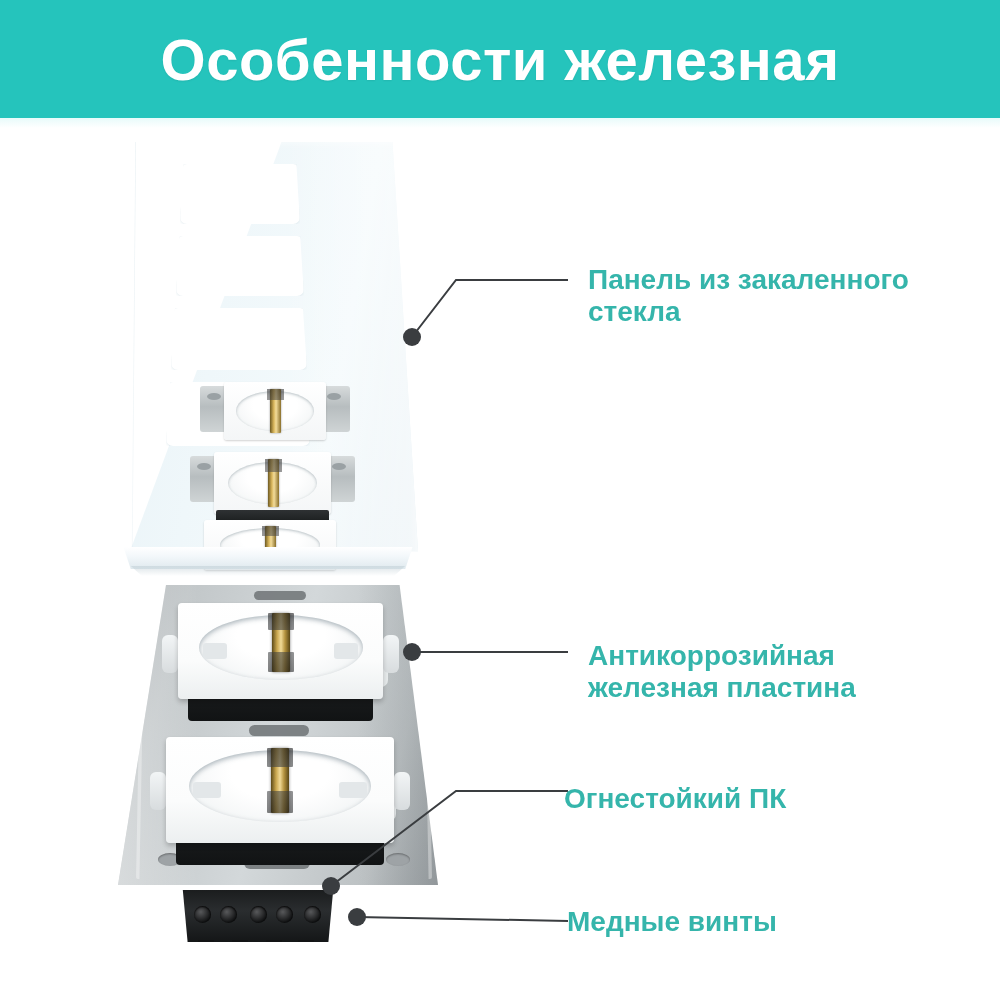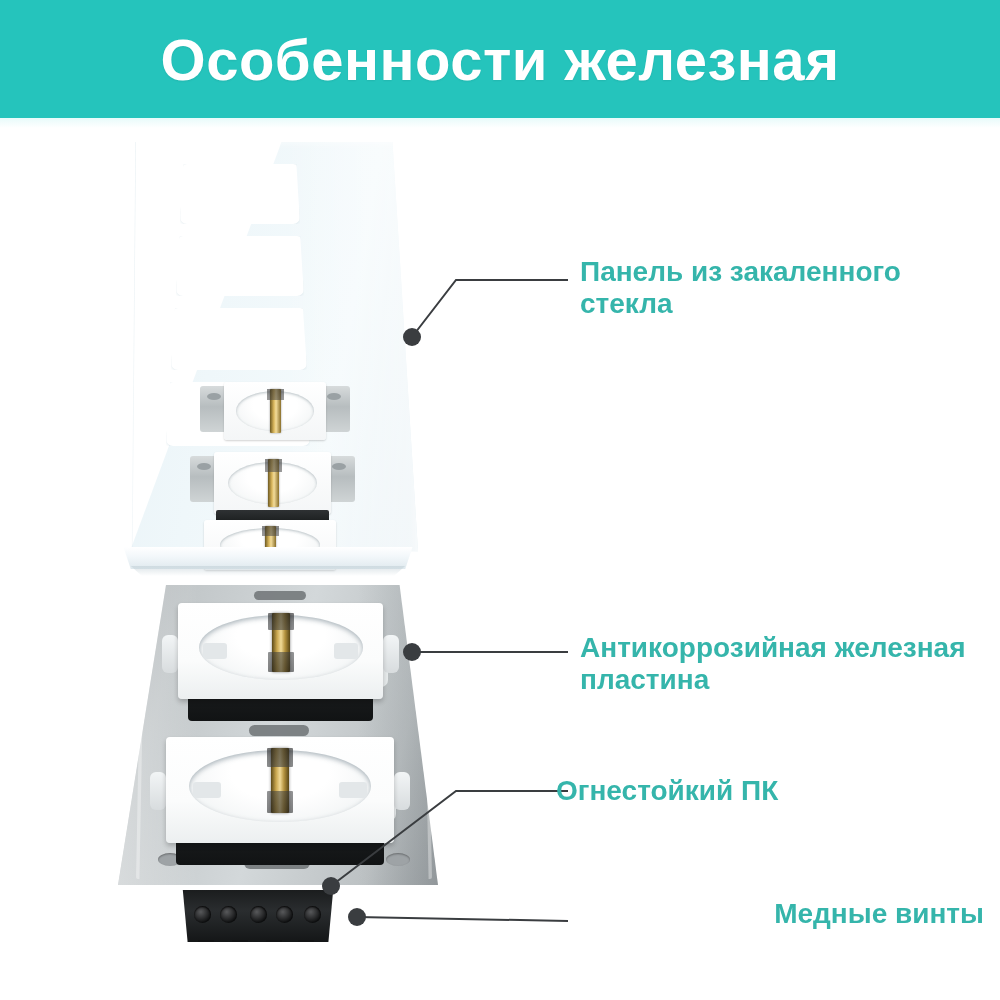--- a/index.html
+++ b/index.html
@@ -236,38 +236,38 @@
   
   .leader-svg{position:absolute;left:0;top:0;width:1000px;height:1000px;pointer-events:none;}
 
   
   .anno{position:absolute;}
   .anno-title{
     color:#35B5AB;
     font-size:28px;
     font-weight:bold;
     line-height:1.14;
-    margin:0;
+    margin:8px;
   }
   .bullets{list-style:none;margin:6px 0 0 0;padding:0 0 0 28px;}
   .bullets li{
     position:relative;
     color:#2f3336;
     font-size:20px;
     line-height:1.48;
     padding-left:26px;
   }
   .bullets li:before{
     content:"";position:absolute;left:0;top:9px;
     width:9px;height:9px;border-radius:50%;background:#3a3d40;
   }
   #anno1{left:580px;top:256px;width:400px;}
   #anno2{left:580px;top:632px;width:400px;}
   #anno3{left:556px;top:775px;width:400px;}
-  #anno4{left:584px;top:898px;width:400px;text-align:right;}
+  #anno4{left:559px;top:898px;width:400px;}
 </style>
 </head>
 <body>
 
 <div class="banner">
   <div class="banner-title">Особенности железная</div>
 </div>
 <div class="banner-fade"></div>
 
 <div class="stage">

